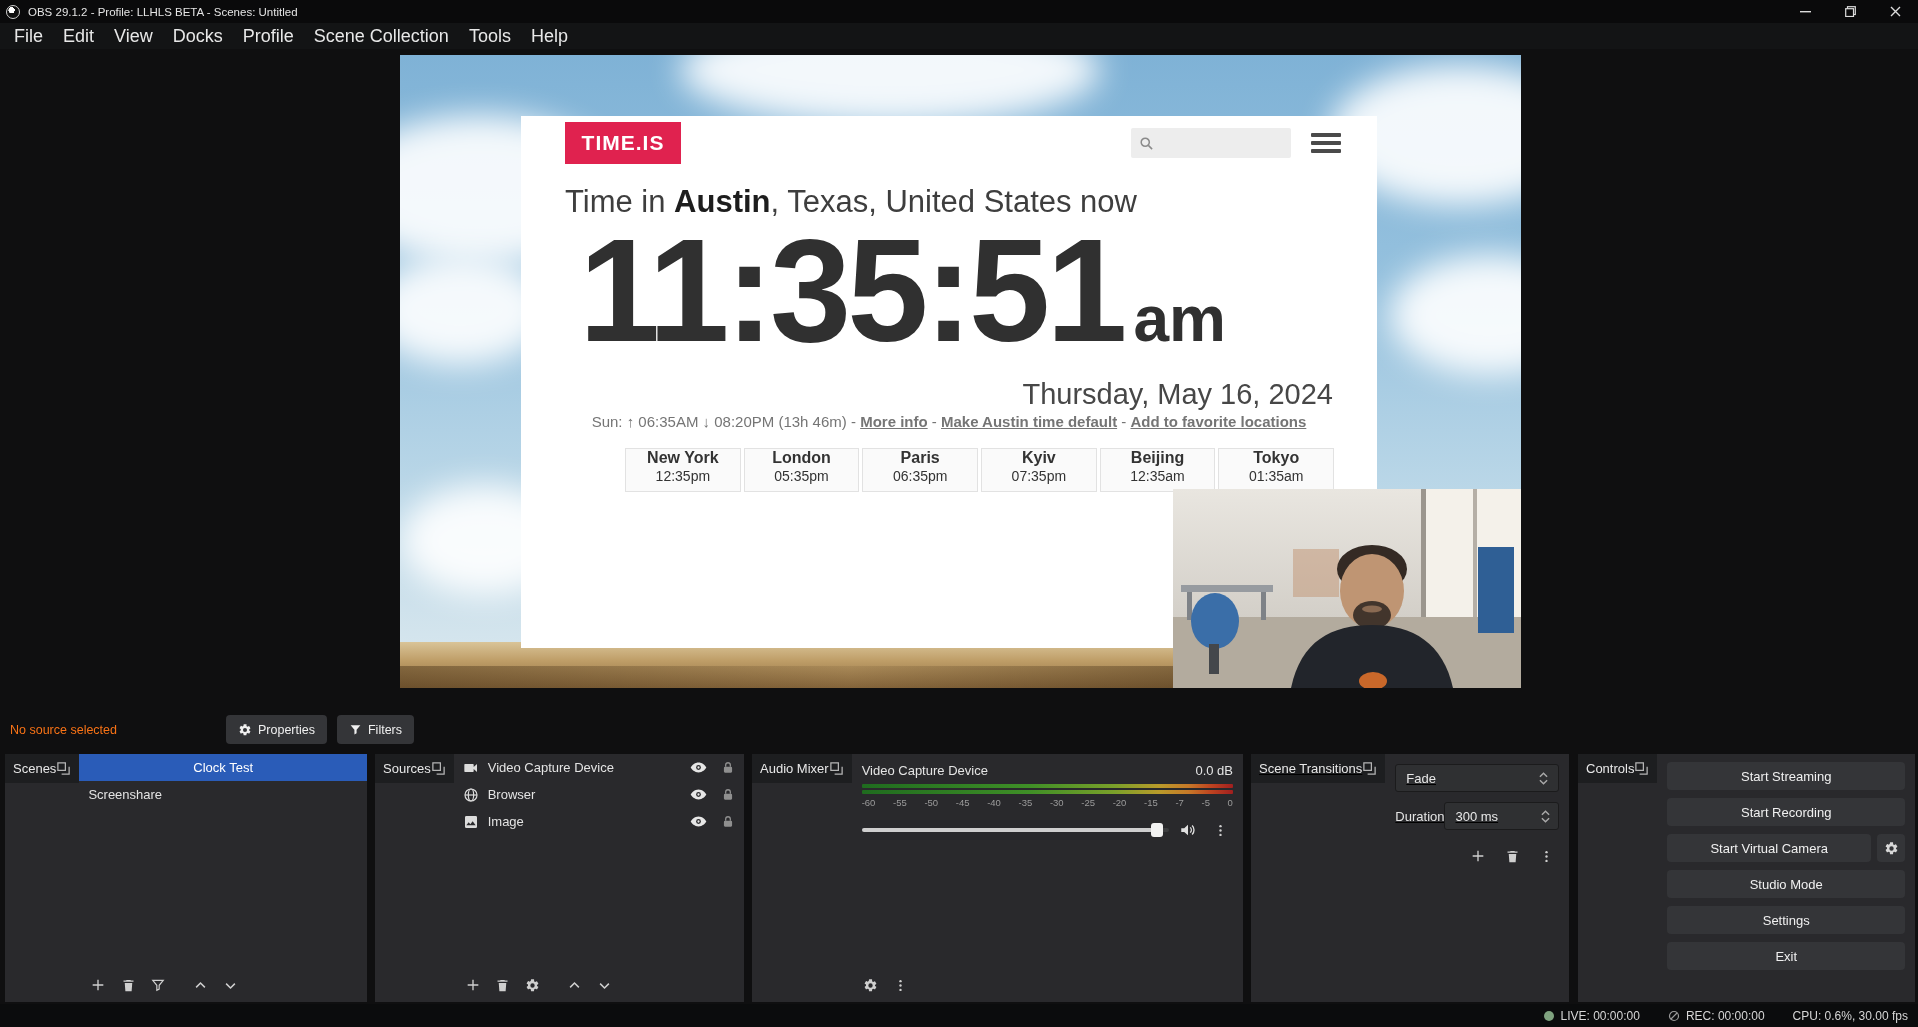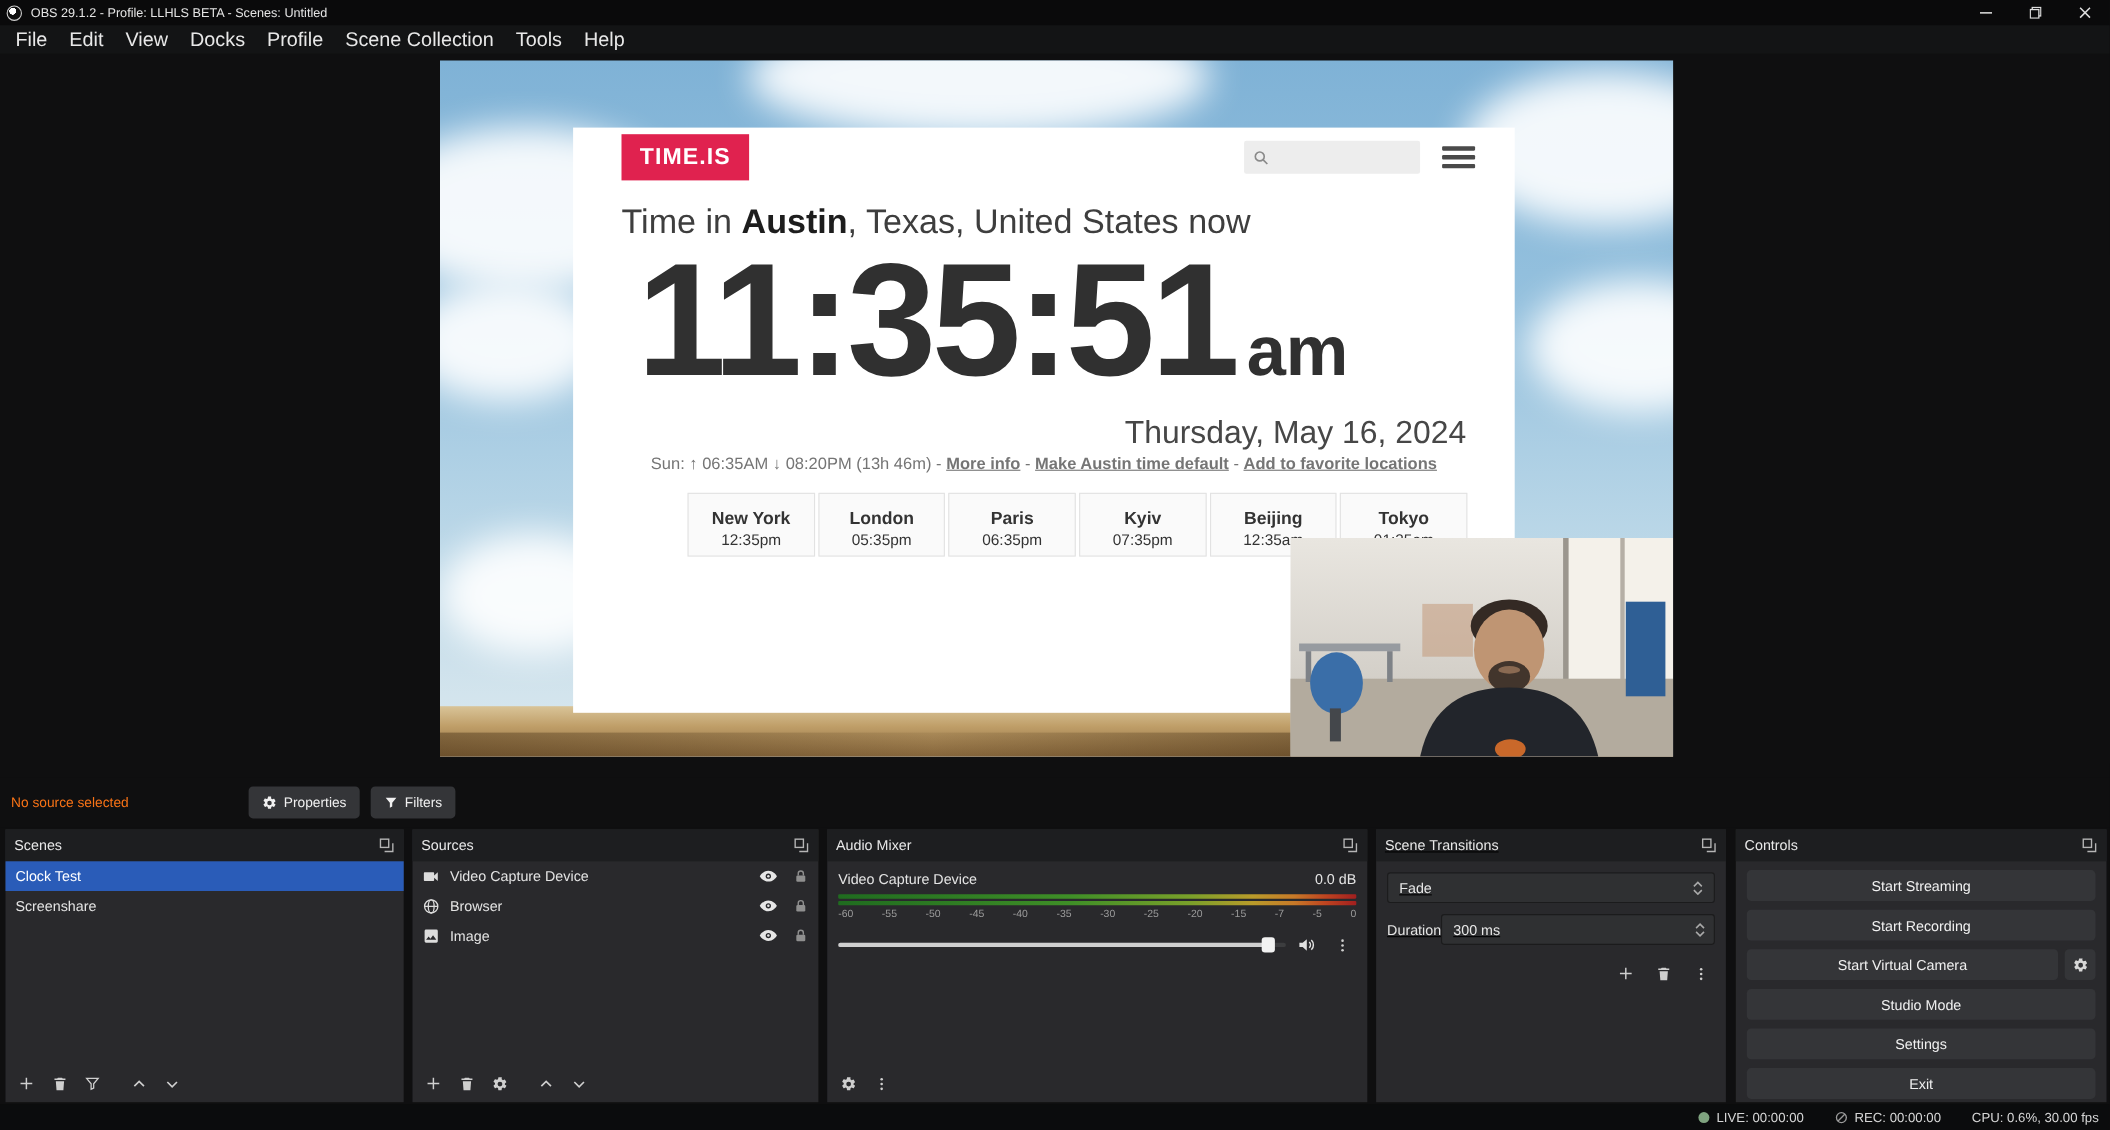--- a/index.html
+++ b/index.html
@@ -38,51 +38,51 @@
   .ti-burger span { display:block; height:4px; background:#4a4a4a; border-radius:1px; }
   .ti-heading { position:absolute; left:44px; top:68px; font-size:31px; color:#3e3e3e; white-space:nowrap; }
   .ti-heading b { color:#1d1d1d; }
   .ti-clock { position:absolute; left:58px; top:102px; display:flex; align-items:baseline; color:#303030; }
   .ti-time { font-size:146px; font-weight:bold; letter-spacing:-4px; line-height:1; }
   .ti-ampm { font-size:64px; font-weight:bold; margin-left:10px; }
   .ti-date { position:absolute; right:44px; top:262px; font-size:29px; color:#474747; }
   .ti-sun { position:absolute; left:0; right:0; top:297px; text-align:center; font-size:15px; color:#757575; }
   .ti-sun a { color:#757575; text-decoration:underline;font-weight:bold; }
   .ti-world { position:absolute; left:104px; right:43px; top:332px; display:flex; gap:3px; }
-  .wc { flex:1; background:#fafafa; border:1px solid #e2e2e2; text-align:center; padding:14px 0 7px; }
+  .wc { flex:1; background:#fafafa; border:1px solid #e2e2e2; text-align:center; padding:0 0 7px; }
   .wc .city { font-size:16px; font-weight:bold; color:#333; }
   .wc .time { font-size:14px; color:#333; margin-top:1px; }
 
   
   #webcam { position:absolute; left:773px; top:434px; width:348px; height:199px; }
 
   
   #source-toolbar { position:absolute; top:707px; left:0; right:0; height:45px; display:flex; align-items:center; }
   #no-source { margin-left:10px; font-size:12.5px; color:#f97316; }
   .tool-buttons { position:absolute; left:226px; display:flex; gap:10px; }
   .tbtn { height:29px; padding:0 12px; background:#343538; border:none; border-radius:4px; color:#f0f0f0;
           font-size:12.5px; font-family:inherit; display:flex; align-items:center; gap:6px; }
 
   
   #docks { position:absolute; top:752px; left:0; right:0; height:252px; background:#0f0f10; }
-  .panel { position:absolute; top:2px; bottom:2px; background:#29292c; display:flex; flex-direction:column; }
+  .panel { position:absolute; top:2px; bottom:2px; background:#29292c; display:flex; }
   #panel-scenes { left:5px; width:362px; }
   #panel-sources { left:375px; width:369px; }
   #panel-audio { left:752px; width:491px; }
   #panel-transitions { left:1251px; width:318px;text-decoration:underline; }
   #panel-controls { left:1578px; width:337px; }
   .panel-header { height:29px; background:#1d1e20; display:flex; align-items:center; padding:0 8px; flex:none; }
   .panel-title { flex:1; font-size:13px; color:#e8e8e8; }
   .panel-body { flex:1; position:relative; display:flex; flex-direction:column; min-height:0; }
   .panel-footer { margin-top:auto; height:34px; display:flex; align-items:center; padding:0 6px; gap:4px; flex:none; }
   .ibtn { width:26px; height:26px; display:flex; align-items:center; justify-content:center; color:#cfcfcf; background:transparent; border:none; border-radius:4px; }
   .ibtn.gap { margin-left:12px; }
 
   .scene-row { height:27px; display:flex; align-items:center; padding:0 9px; font-size:13px; color:#e3e3e3; }
-  .scene-row.selected { background:#2a5cb8; color:#fff; }
+  .scene-row.selected { background:#2a5cb8; color:#fff;justify-content:center; }
 
   .source-row { height:27px; display:flex; align-items:center; padding:0 9px; gap:9px; font-size:13px; color:#e3e3e3; }
   .source-right { margin-left:auto; display:flex; align-items:center; gap:14px; }
   .eye { color:#e6e6e6; } .lock { color:#8f8f8f; }
 
   
   .audio-body { padding:9px 10px 0; }
   .audio-row1 { display:flex; font-size:13px; color:#e4e4e4; }
   .audio-level { margin-left:auto; }
   .meter { height:4px; margin-top:6px; border-radius:1px;

